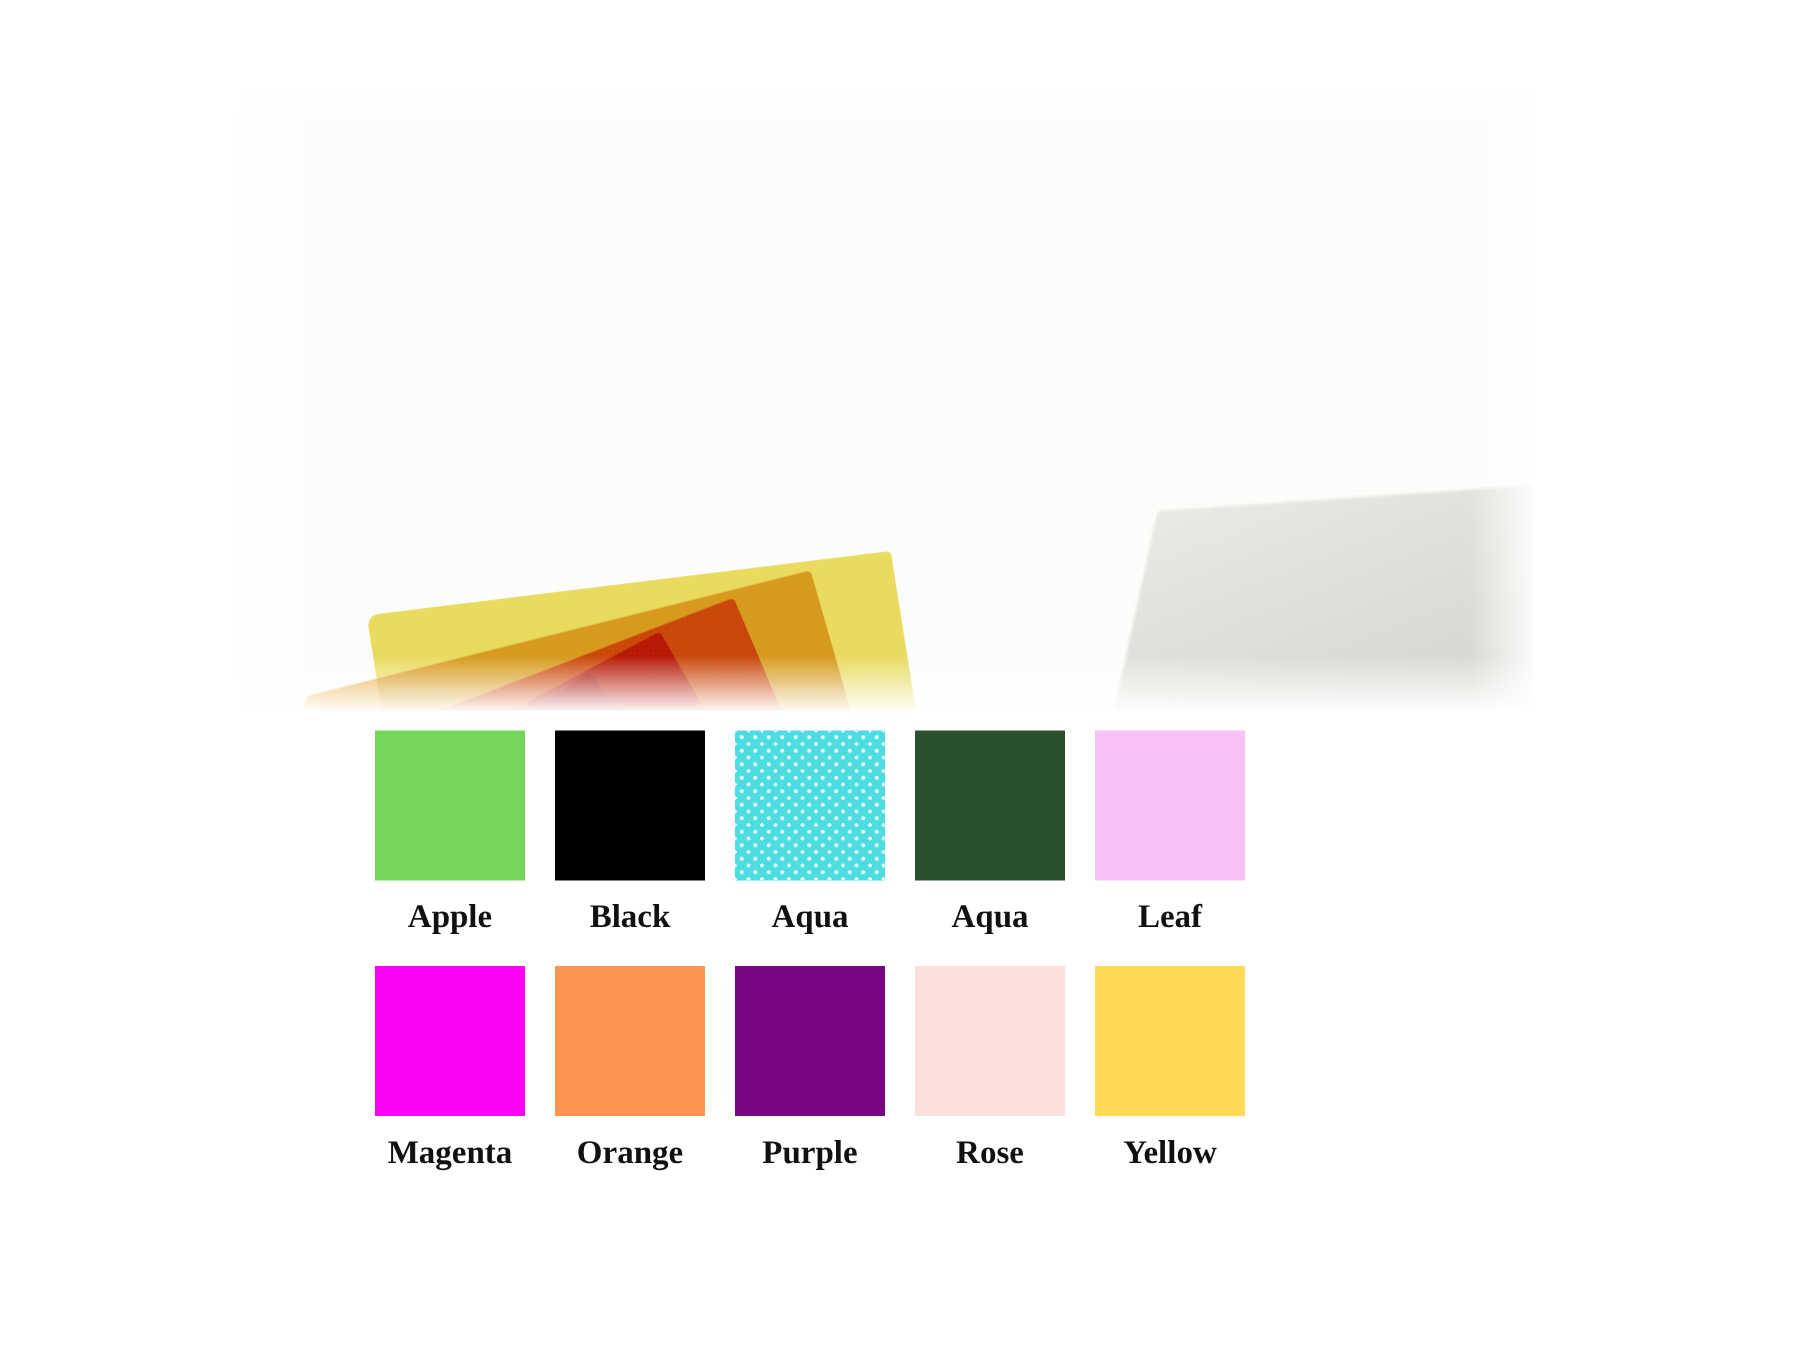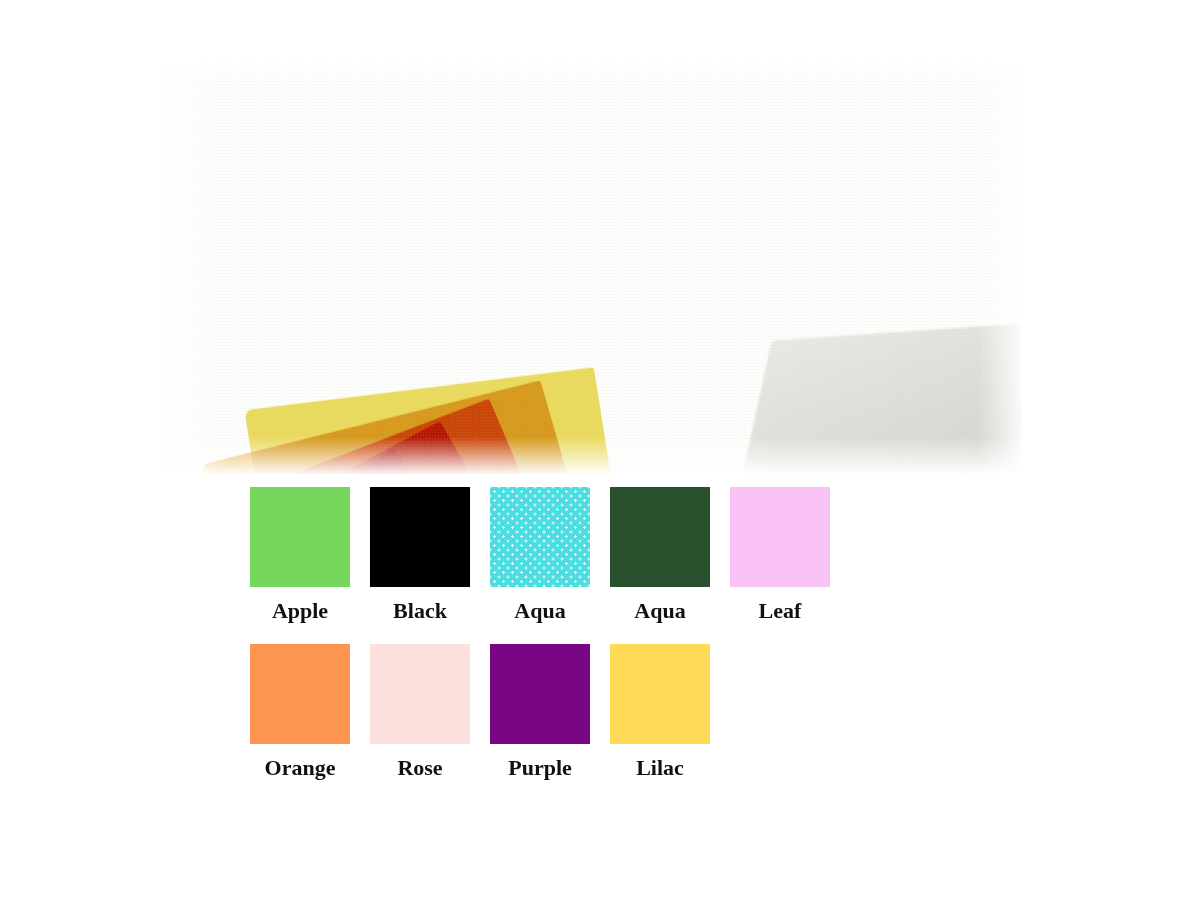--- a/index.html
+++ b/index.html
@@ -148,31 +148,35 @@
           <div class="swatch-chip" style="background: rgb(42, 81, 45);"></div>
           <div class="swatch-label">Aqua</div>
         </div>
         <div class="swatch-cell">
           <div class="swatch-chip" style="background: rgb(249, 194, 244);"></div>
           <div class="swatch-label">Leaf</div>
         </div>
       </div>
       <div class="swatch-row">
         <div class="swatch-cell">
+          <div class="swatch-chip" style="background: rgb(251, 4, 244);"></div>
+          <div class="swatch-label">Magenta</div>
+        </div>
+        <div class="swatch-cell">
           <div class="swatch-chip" style="background: rgb(253, 148, 80);"></div>
           <div class="swatch-label">Orange</div>
+        </div>
+        <div class="swatch-cell">
+          <div class="swatch-chip" style="background: rgb(121, 7, 131);"></div>
+          <div class="swatch-label">Purple</div>
         </div>
         <div class="swatch-cell">
           <div class="swatch-chip" style="background: rgb(251, 224, 222);"></div>
           <div class="swatch-label">Rose</div>
         </div>
         <div class="swatch-cell">
-          <div class="swatch-chip" style="background: rgb(121, 7, 131);"></div>
-          <div class="swatch-label">Purple</div>
-        </div>
-        <div class="swatch-cell">
           <div class="swatch-chip" style="background: rgb(255, 218, 86);"></div>
-          <div class="swatch-label">Lilac</div>
+          <div class="swatch-label">Yellow</div>
         </div>
       </div>
     </div>
 
 </div>
 
 </body></html>

